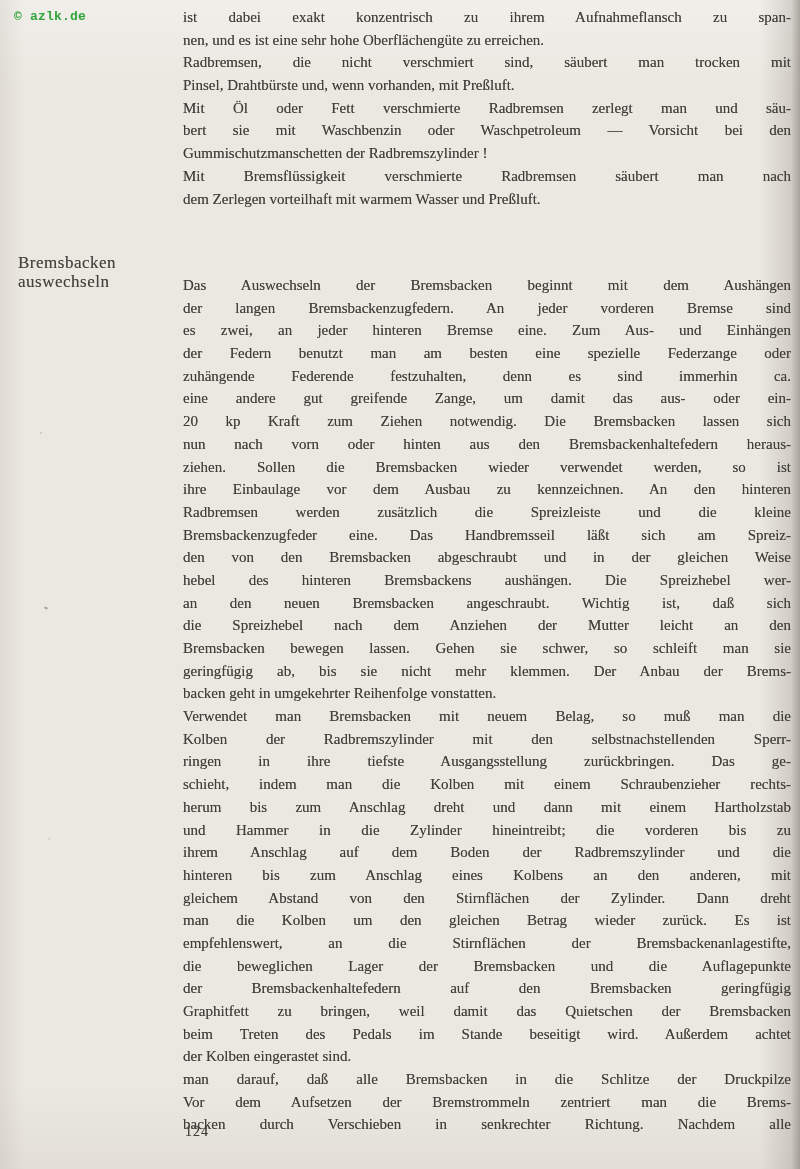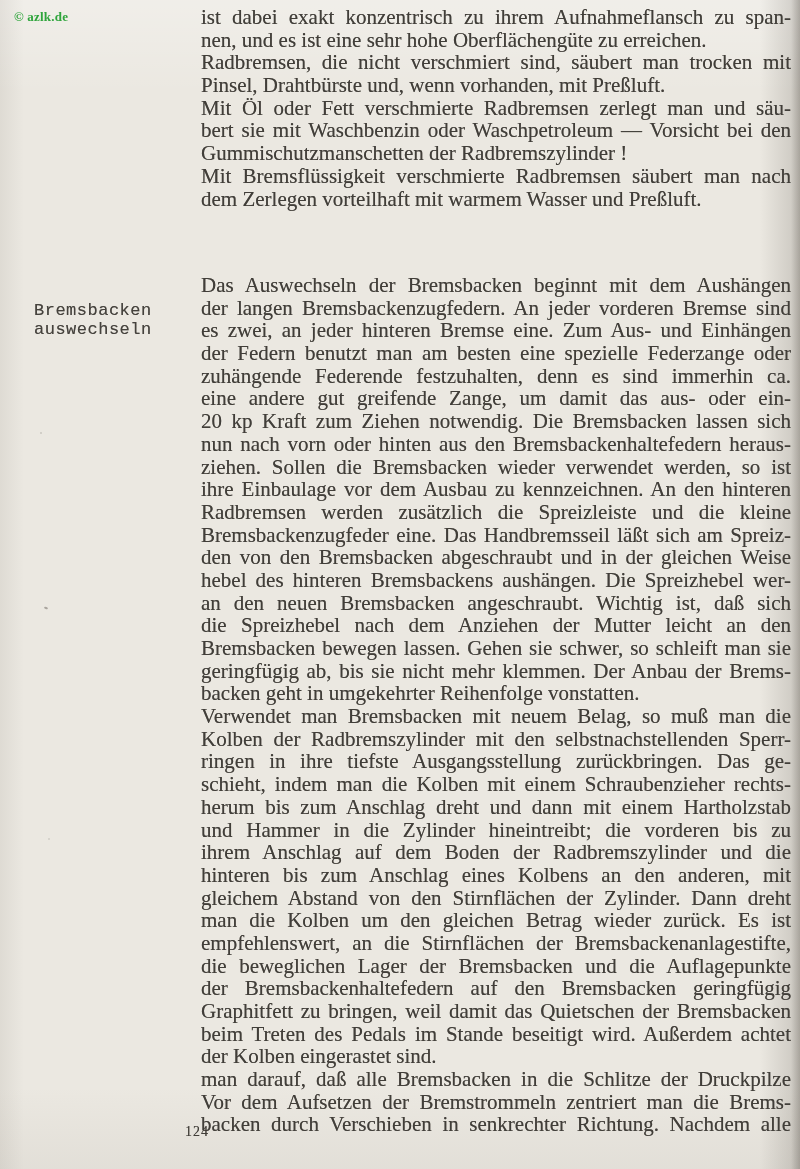--- a/index.html
+++ b/index.html
@@ -14,54 +14,52 @@
     height: 1169px;
     background:
       linear-gradient(to right, rgba(110,102,92,0.10) 0, rgba(110,102,92,0) 3%, rgba(110,102,92,0) 95%, rgba(80,74,66,0.22) 100%),
       linear-gradient(to bottom, rgba(255,255,255,0.28) 0, rgba(0,0,0,0) 8%, rgba(0,0,0,0) 93%, rgba(110,102,92,0.07) 100%),
       var(--paper, #ebe8e1);
     color: var(--ink, #413e39);
   }
   .watermark {
     position: absolute;
     left: 14px; top: 9px;
-    font-family: Liberation Serif, serif;
+    font-family: Liberation Mono, monospace;
     font-size: 13px;
     font-weight: 700;
     letter-spacing: 0.2px;
     color: var(--wm, #2fa53c);
   }
   .margin-note {
     position: absolute;
-    left: 34px; top: 253px;
-    font-family: Liberation Mono, monospace;
+    left: 18px; top: 253px;
+    font-family: Liberation Serif, serif;
     font-size: 17px;
     line-height: 19px;
     letter-spacing: 0.5px;
     color: #45423d;
     text-shadow: 0 0 0.5px rgba(69,66,61,0.55);
-    margin-top: 48px;
   }
   .text-block {
     position: absolute;
     left: 183px;
     width: 608px;
   }
   #block1 { top: 6px; }
   #block2 { top: 274px; }
   .line {
     height: var(--lh);
     line-height: var(--lh);
-    font-size: 21px;
+    font-size: 15px;
     text-align: justify;
     text-align-last: justify;
     text-justify: inter-word;
     white-space: normal;
     text-shadow: 0 0 0.55px rgba(65,62,57,0.6);
-    margin-left: 18px;
   }
   .line.end { text-align-last: left; }
   .page-number {
     position: absolute;
     left: 185px; top: 1121px;
     font-size: 14px;
     line-height: 22px;
     letter-spacing: 1px;
     text-shadow: 0 0 0.55px rgba(65,62,57,0.6);
   }

